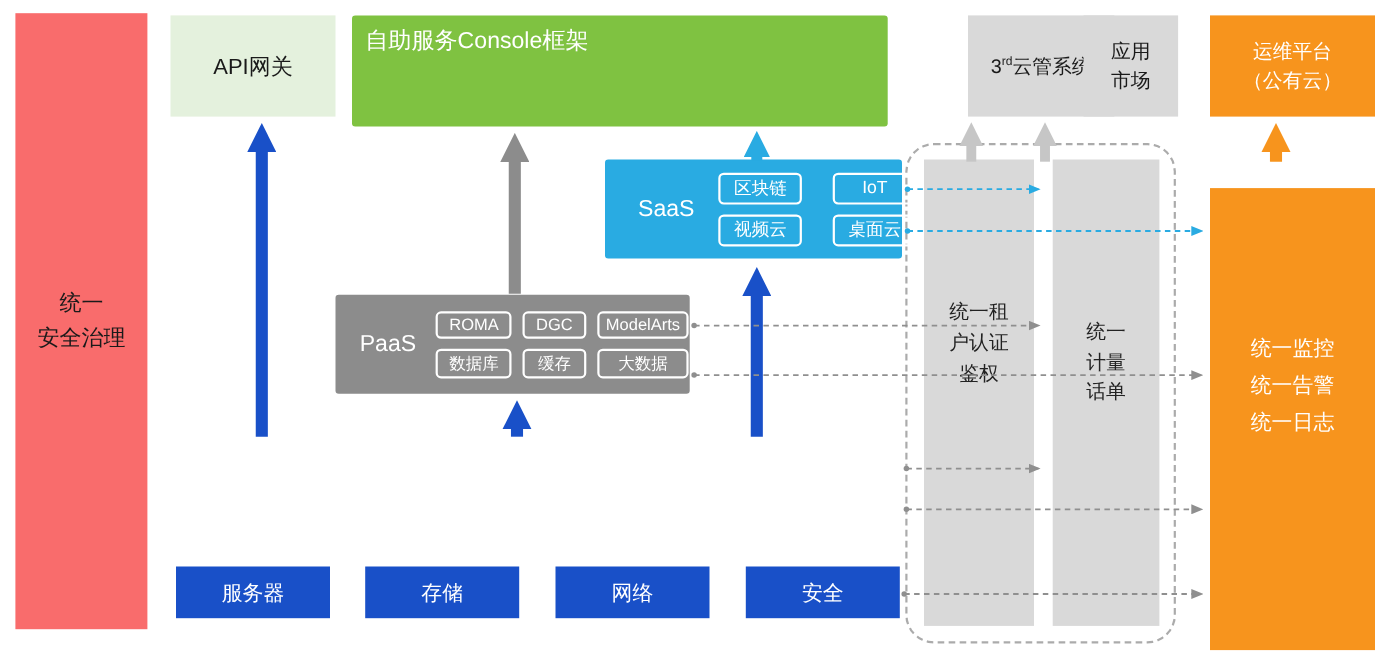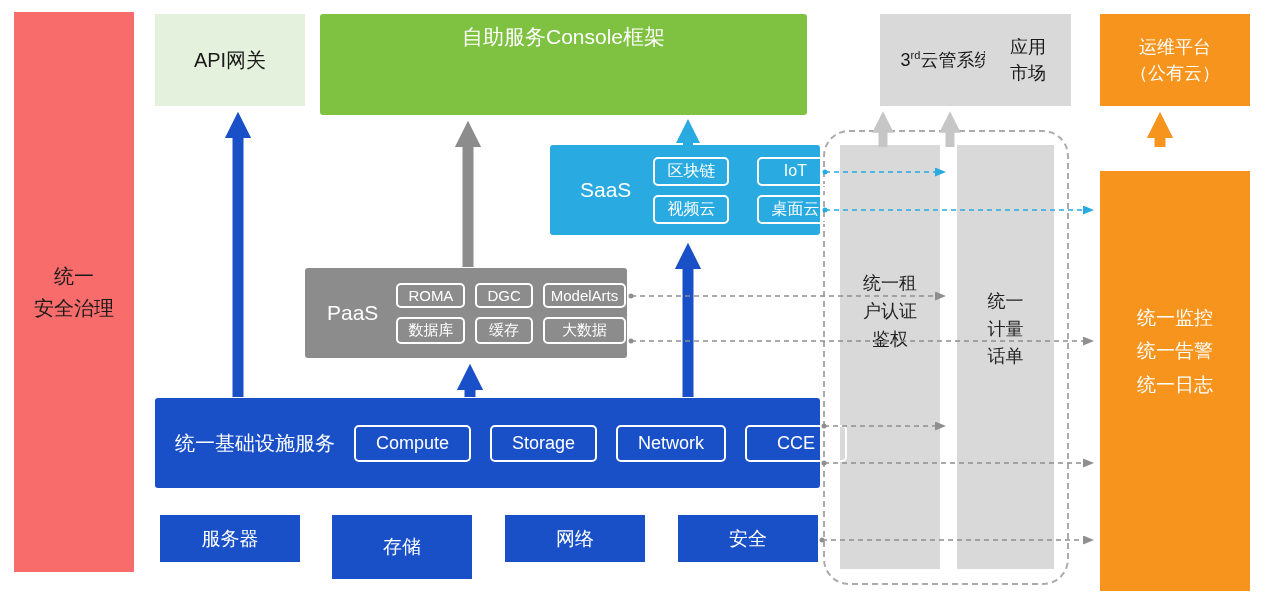--- a/index.html
+++ b/index.html
@@ -23,21 +23,21 @@
   <div class="abs center" style="left:14px;top:12px;width:120px;height:560px;background:#F96C6C;">
     <div class="pre" style="font-size:20px;line-height:1.6;color:#1a1a1a;">统一
 安全治理</div>
   </div>
 
   <div class="abs center" style="left:155px;top:14px;width:150px;height:92px;background:#E4F1DD;">
     <div style="font-size:20px;color:#1a1a1a;">API网关</div>
   </div>
 
   <div class="abs" style="left:320px;top:14px;width:487px;height:101px;background:#7FC241;border-radius:3px;
-              display:flex;flex-direction:column;justify-content:space-between;padding:9px 12px 13px;">
+              display:flex;justify-content:space-between;padding:9px 12px 13px;">
     <div style="color:#ffffff;font-size:21px;text-align:center;">自助服务Console框架</div>
   </div>
 
   <div class="abs center" style="left:880px;top:14px;width:133px;height:92px;background:#D9D9D9;color:#1a1a1a;font-size:18px;">
     <span>
       <span>3</span><sup style="font-size:11px;">rd</sup><span>云管系统</span>
     </span>
   </div>
 
   <div class="abs center" style="left:985px;top:14px;width:86px;height:92px;background:#D9D9D9;">
@@ -87,33 +87,25 @@
     <div style="display:grid;grid-template-columns:auto auto auto;gap:9px 10px;margin-left:18px;">
       <span class="chip" style="font-size:15px;padding:2px 10px;">ROMA</span>
       <span class="chip" style="font-size:15px;padding:2px 10px;">DGC</span>
       <span class="chip" style="font-size:15px;padding:2px 6px;">ModelArts</span>
       <span class="chip" style="font-size:15px;padding:2px 10px;">数据库</span>
       <span class="chip" style="font-size:15px;padding:2px 10px;">缓存</span>
       <span class="chip" style="font-size:15px;padding:2px 10px;">大数据</span>
     </div>
   </div>
 
-  <div class="abs" style="left:155px;top:398px;width:665px;height:90px;background:#1950C8;border-radius:3px;
-              display:flex;align-items:center;padding-left:20px;gap:19px;">
-    <div style="color:#ffffff;font-size:20px;white-space:nowrap;">统一基础设施服务</div>
-    <span class="chip" style="font-size:18px;padding:6px 20px;">Compute</span>
-    <span class="chip" style="font-size:18px;padding:6px 20px;">Storage</span>
-    <span class="chip" style="font-size:18px;padding:6px 20px;">Network</span>
-    <span class="chip" style="font-size:18px;padding:6px 30px;">CCE</span>
-  </div>
 
   <div class="abs center" style="left:160px;top:515px;width:140px;height:47px;background:#1950C8;">
     <div style="color:#ffffff;font-size:19px;">服务器</div>
   </div>
-  <div class="abs center" style="left:332px;top:515px;width:140px;height:64px;background:#1950C8;">
+  <div class="abs center" style="left:332px;top:515px;width:140px;height:47px;background:#1950C8;">
     <div style="color:#ffffff;font-size:19px;">存储</div>
   </div>
   <div class="abs center" style="left:678px;top:515px;width:140px;height:47px;background:#1950C8;">
     <div style="color:#ffffff;font-size:19px;">安全</div>
   </div>
   <div class="abs center" style="left:505px;top:515px;width:140px;height:47px;background:#1950C8;">
     <div style="color:#ffffff;font-size:19px;">网络</div>
   </div>
 
   <svg class="arrows" width="1265" height="605" viewBox="0 0 1265 605">

